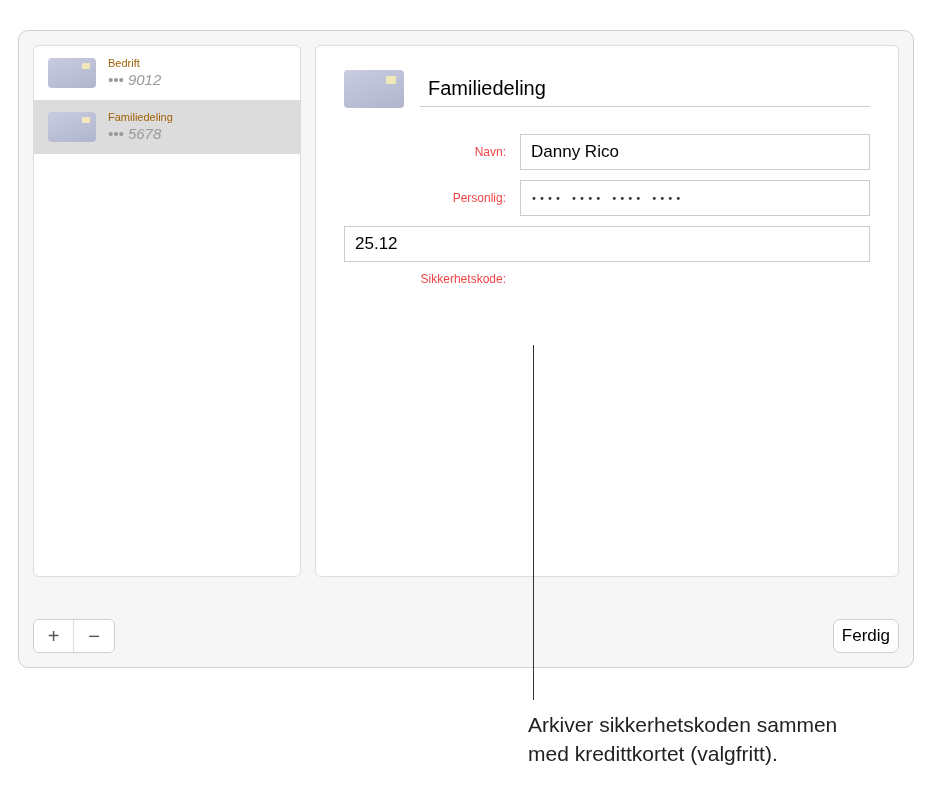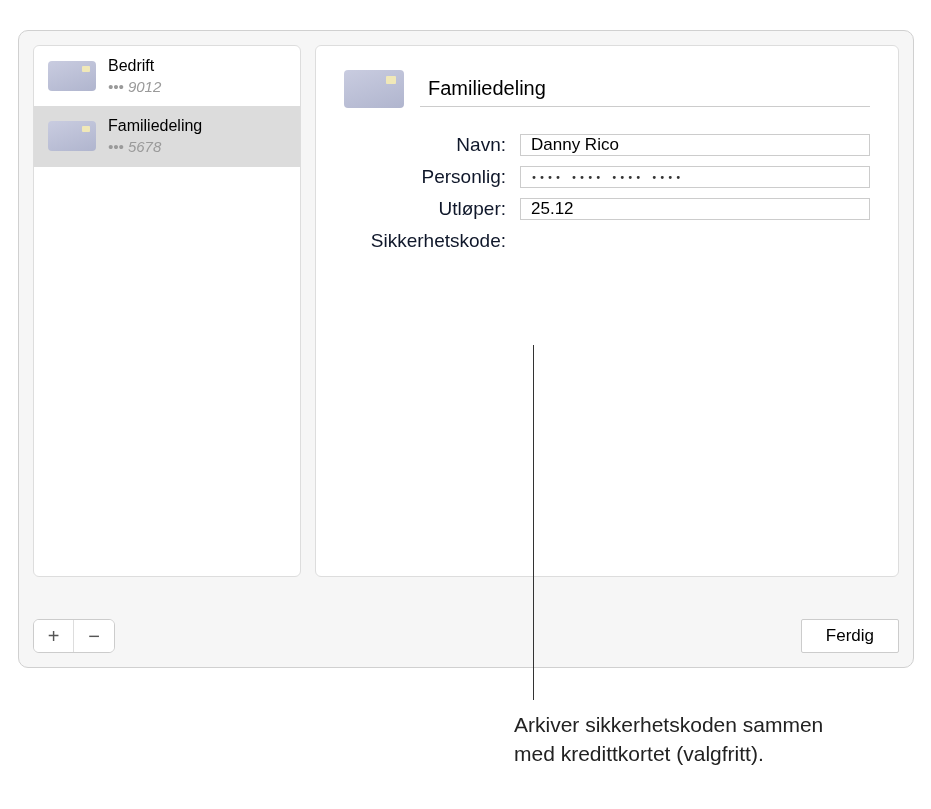--- a/index.html
+++ b/index.html
@@ -85,22 +85,22 @@
       height: 8px;
       background: #f0e8b8;
       border-radius: 1px;
     }
     .sidebar-item-text {
       display: flex;
       flex-direction: column;
       line-height: 1.3;
     }
     .sidebar-item-title {
-      font-size: 16px;
-      color: #000000;
+      font-size: 11px;
+      color: #a16207;
     }
     .sidebar-item-sub {
       font-size: 15px;
       color: #9a9a9a;
       font-style: italic;
     }
     .detail {
       flex: 1;
       background: #fff;
       border: 1px solid #ddd;
@@ -124,30 +124,30 @@
     }
     .form-row {
       display: flex;
       align-items: center;
       margin-bottom: 10px;
     }
     .form-label {
       width: 176px;
       text-align: right;
       padding-right: 14px;
-      font-size: 19px;
-      color: #0f172a;
+      font-size: 12px;
+      color: #ef4444;
     }
     .form-input {
       flex: 1;
       font-size: 17px;
       padding: 6px 10px;
       border: 1px solid #ccc;
       background: #fff;
-      height: 22px;
+      height: 36px;
     }
     .form-input.masked {
       letter-spacing: 2px;
       font-family: monospace;
       font-size: 10px;
       color: #333;
     }
     .form-input.focused {
       border: 3px solid #5b9dd9;
       outline: none;
@@ -178,38 +178,38 @@
       color: #555;
       cursor: pointer;
       display: flex;
       align-items: center;
       justify-content: center;
     }
     .add-remove button:first-child {
       border-right: 1px solid #ddd;
     }
     .done-button {
-      padding: 6px 24px;
+      padding: 6px 8px;
       font-size: 17px;
       border: 1px solid #ccc;
-      border-radius: 2px;
+      border-radius: 7px;
       background: #fff;
       cursor: pointer;
     }
     .callout-line {
       position: absolute;
       left: 533px;
       top: 345px;
       width: 1px;
       height: 355px;
       background: #333;
     }
     .callout-text {
       position: absolute;
-      left: 514px;
+      left: 528px;
       top: 710px;
       width: 340px;
       font-size: 21px;
       line-height: 1.4;
       color: #222;
     }
   </style>
 </head>
 <body>
 
@@ -243,21 +243,20 @@
         <div class="form-label">Navn:</div>
         <input class="form-input" value="Danny Rico" style="">
       </div>
 
       <div class="form-row">
         <div class="form-label">Personlig:</div>
         <input class="form-input masked" value="•••• •••• •••• ••••" style="">
       </div>
 
       <div class="form-row">
-        <div class="form-label">Utløper:</div>
         <input class="form-input" value="25.12" style="">
       </div>
 
       <div class="form-row">
         <div class="form-label">Sikkerhetskode:</div>
       </div>
     </div>
 
   </div>
 

